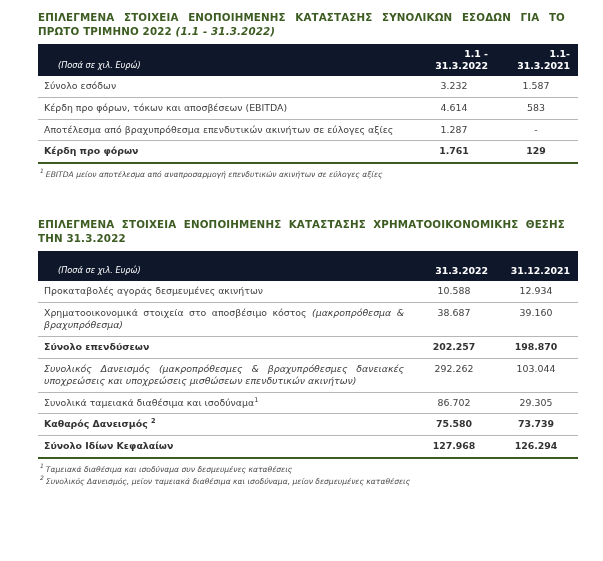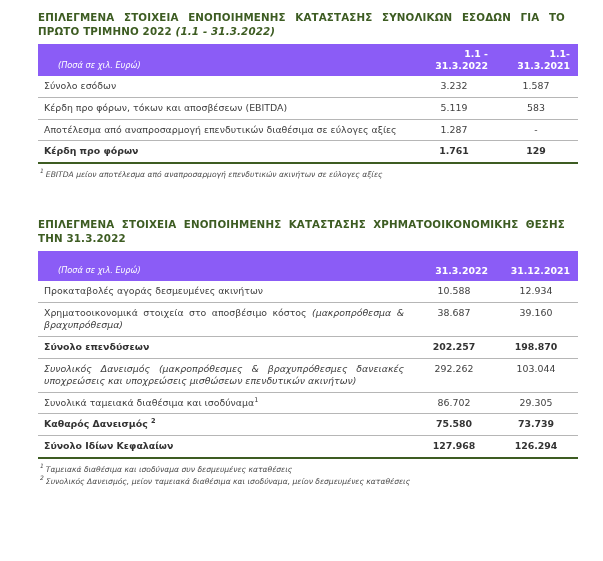--- a/index.html
+++ b/index.html
@@ -48,21 +48,21 @@
   table.fin {
     width: 540px;
     border-collapse: collapse;
     table-layout: fixed;
     font-size: 9.4px;
   }
   table.fin col.c-label { width: 376px; }
   table.fin col.c-num   { width: 82px; }
 
   table.fin thead th {
-    background: #8b5cf6;
+    background: #0f172a;
     color: #ffffff;
     font-weight: bold;
     vertical-align: bottom;
     padding: 4px 7px 5px 7px;
     height: 30px;
     box-sizing: border-box;
     line-height: 11.5px;
     font-size: 9.4px;
   }
   table.fin thead th.th-label {
@@ -167,25 +167,25 @@
       </tr>
     </thead>
     <tbody id="tbody-1">
         <tr class="">
           <td class="cell-label">Σύνολο εσόδων</td>
           <td class="cell-num">3.232</td>
           <td class="cell-num">1.587</td>
         </tr>
         <tr class="">
           <td class="cell-label">Κέρδη προ φόρων, τόκων και αποσβέσεων (EBITDA)</td>
-          <td class="cell-num">5.119</td>
+          <td class="cell-num">4.614</td>
           <td class="cell-num">583</td>
         </tr>
         <tr class="">
-          <td class="cell-label">Αποτέλεσμα από αναπροσαρμογή επενδυτικών διαθέσιμα σε εύλογες αξίες</td>
+          <td class="cell-label">Αποτέλεσμα από βραχυπρόθεσμα επενδυτικών ακινήτων σε εύλογες αξίες</td>
           <td class="cell-num">1.287</td>
           <td class="cell-num">-</td>
         </tr>
         <tr class="r-bold r-last">
           <td class="cell-label">Κέρδη προ φόρων</td>
           <td class="cell-num">1.761</td>
           <td class="cell-num">129</td>
         </tr>
       </tbody>
   </table>

